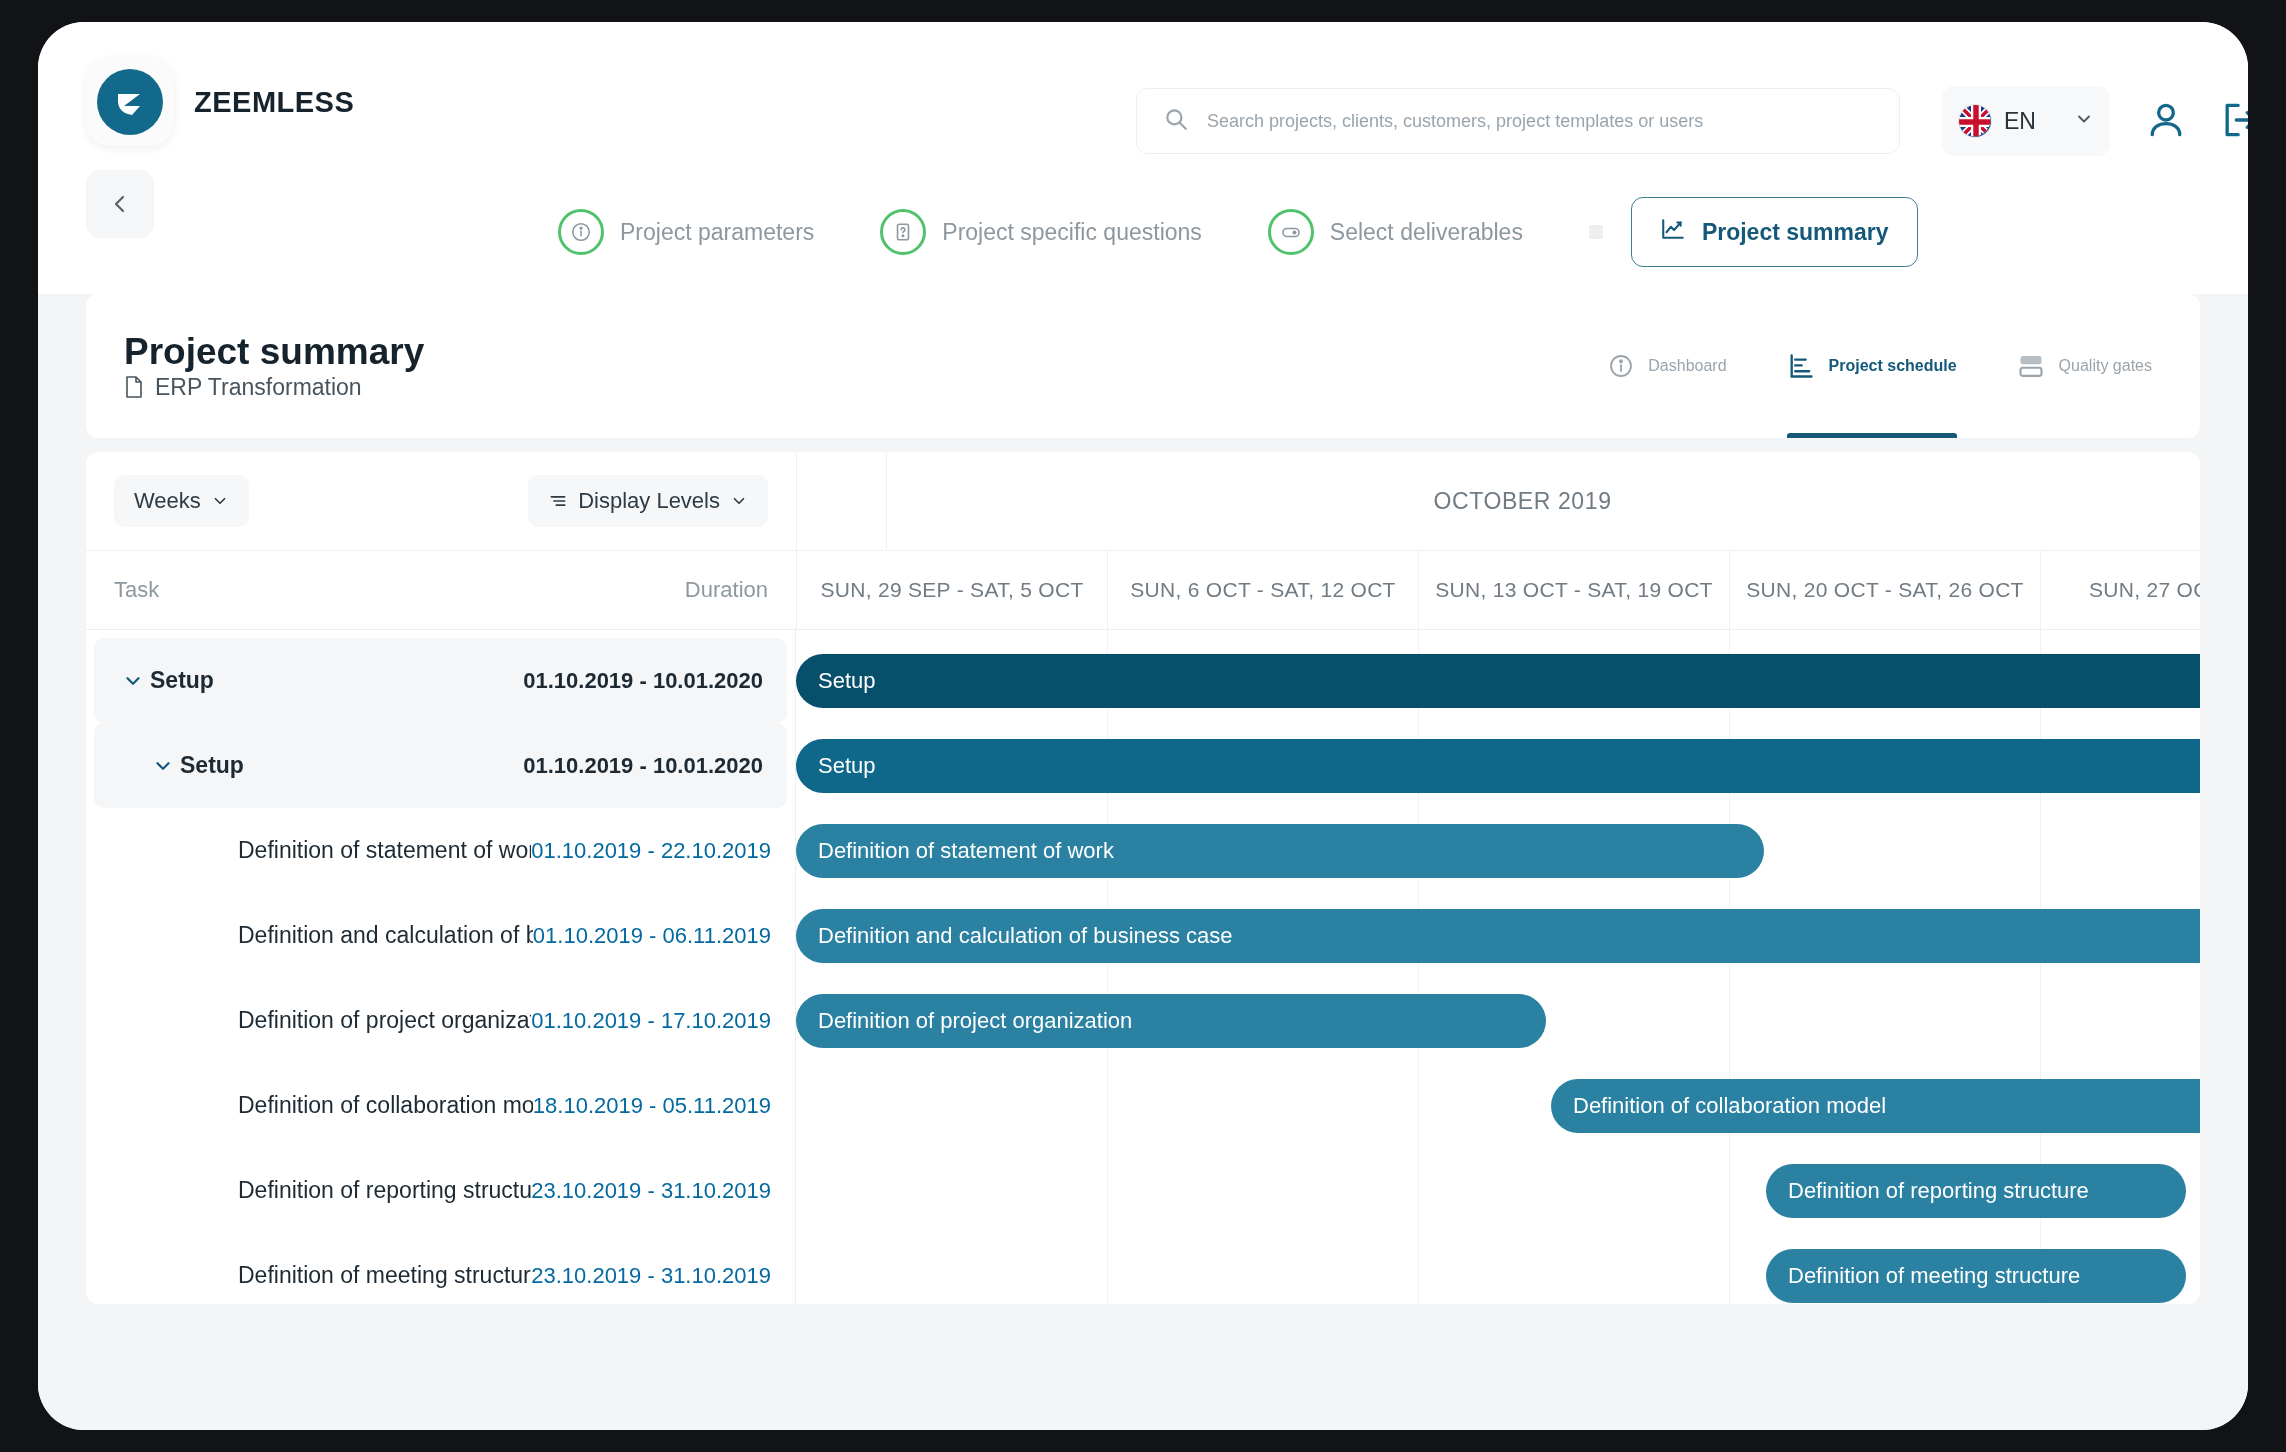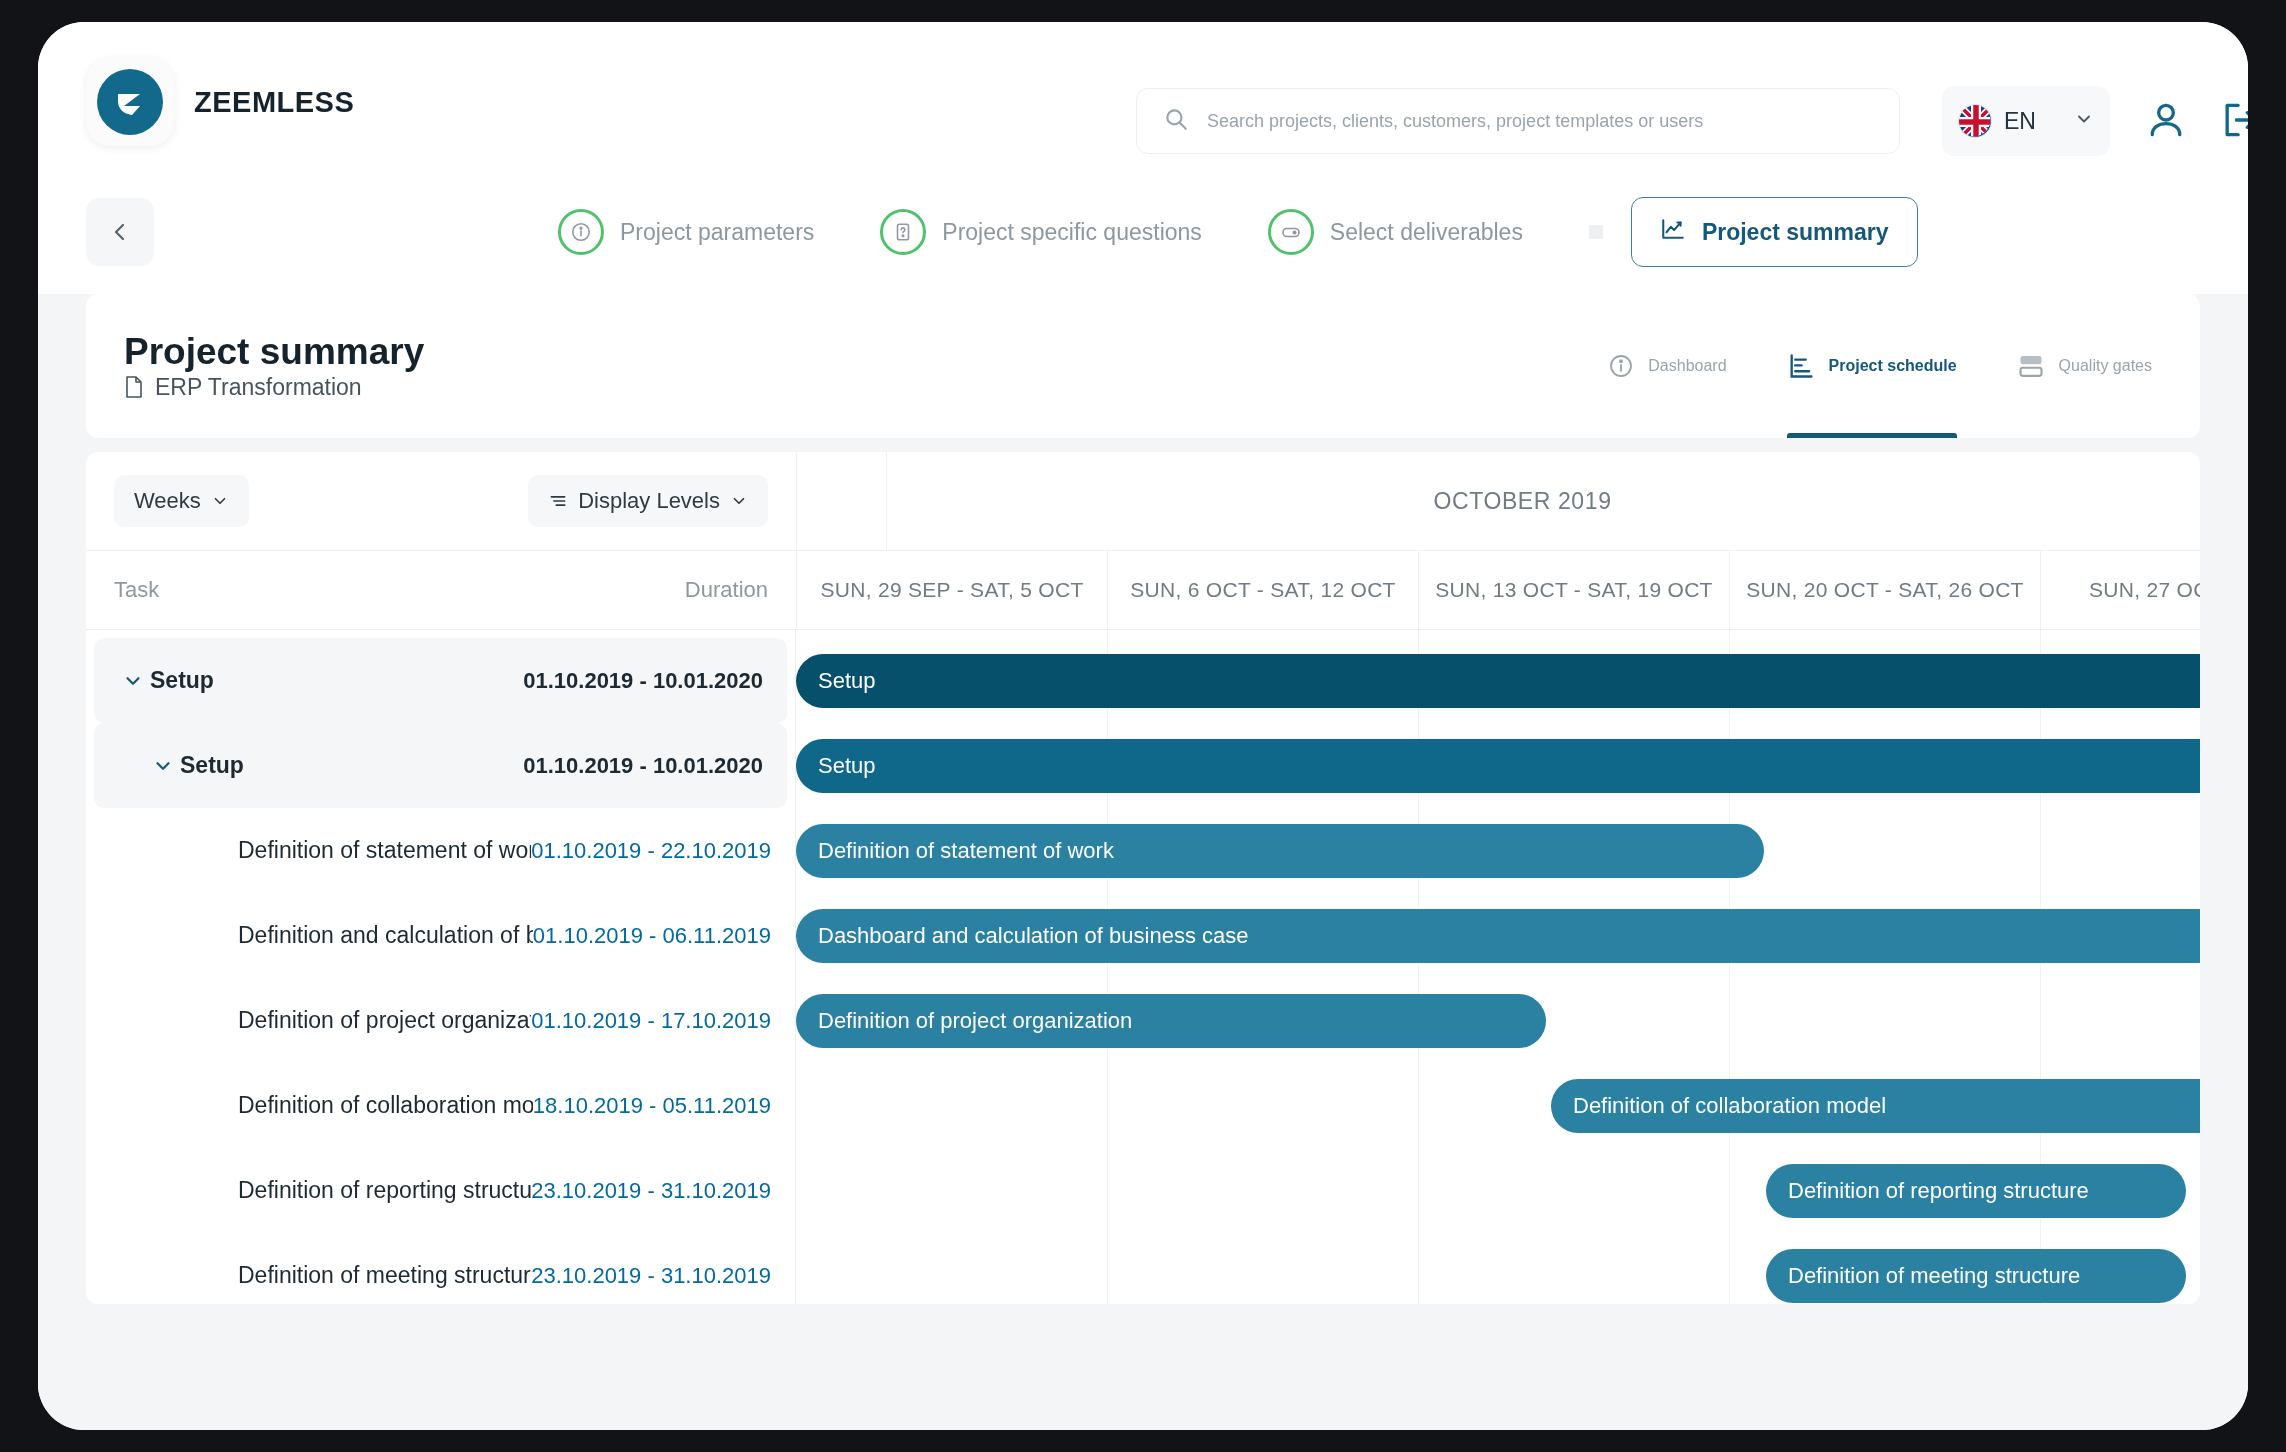--- a/index.html
+++ b/index.html
@@ -80,21 +80,21 @@
     border: 1px solid #e2e4e6;
   }
   .lang-code { font-size: 23px; color: #26333c; font-weight: 500; }
   .topicon { position: absolute; top: 76px; cursor: pointer; }
   .ic-user { left: 2106px; }
   .ic-logout { left: 2180px; }
 
   
   .stepper {
     height: 124px; flex: 0 0 124px;
-    display: flex; align-items: center;
+    display: flex; align-items: flex-start;
     padding: 0 48px;
     background: #fff;
     position: relative;
   }
   .back-btn {
     width: 68px; height: 68px; border-radius: 14px;
     background: #f5f6f7; border: 0;
     display: flex; align-items: center; justify-content: center;
     cursor: pointer;
   }
@@ -518,21 +518,21 @@
         <div class="bar-row">
               <div class="bar lvl1" style="left: 0px; width: 1460px; border-top-right-radius: 0px; border-bottom-right-radius: 0px;">Setup</div>
             </div>
             <div class="bar-row">
               <div class="bar lvl2" style="left: 0px; width: 1460px; border-top-right-radius: 0px; border-bottom-right-radius: 0px;">Setup</div>
             </div>
             <div class="bar-row">
               <div class="bar leaf" style="left: 0px; width: 968px;">Definition of statement of work</div>
             </div>
             <div class="bar-row">
-              <div class="bar leaf" style="left: 0px; width: 1460px; border-top-right-radius: 0px; border-bottom-right-radius: 0px;">Dashboard and calculation of business case</div>
+              <div class="bar leaf" style="left: 0px; width: 1460px; border-top-right-radius: 0px; border-bottom-right-radius: 0px;">Definition and calculation of business case</div>
             </div>
             <div class="bar-row">
               <div class="bar leaf" style="left: 0px; width: 750px;">Definition of project organization</div>
             </div>
             <div class="bar-row">
               <div class="bar leaf" style="left: 755px; width: 705px; border-top-right-radius: 0px; border-bottom-right-radius: 0px;">Definition of collaboration model</div>
             </div>
             <div class="bar-row">
               <div class="bar leaf" style="left: 970px; width: 420px;">Definition of reporting structure</div>
             </div>

